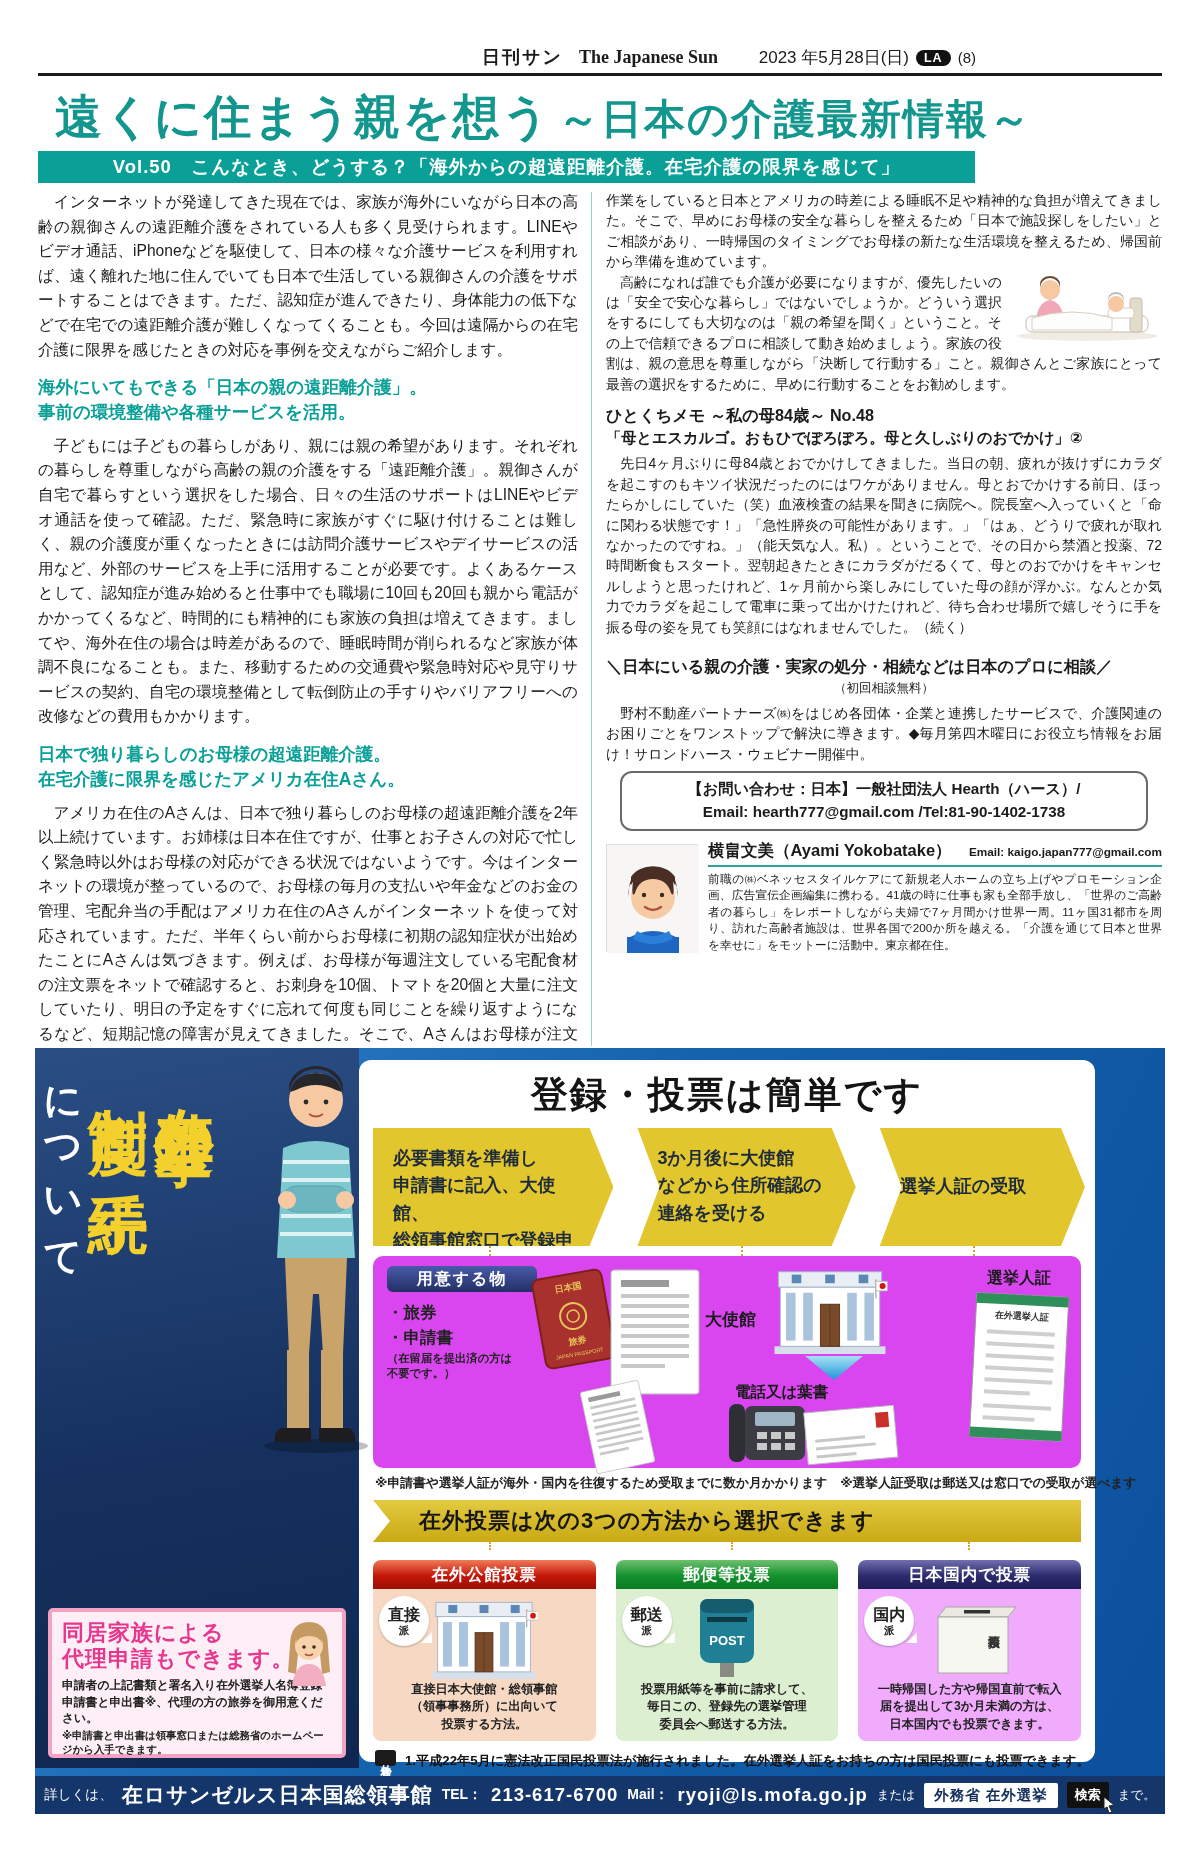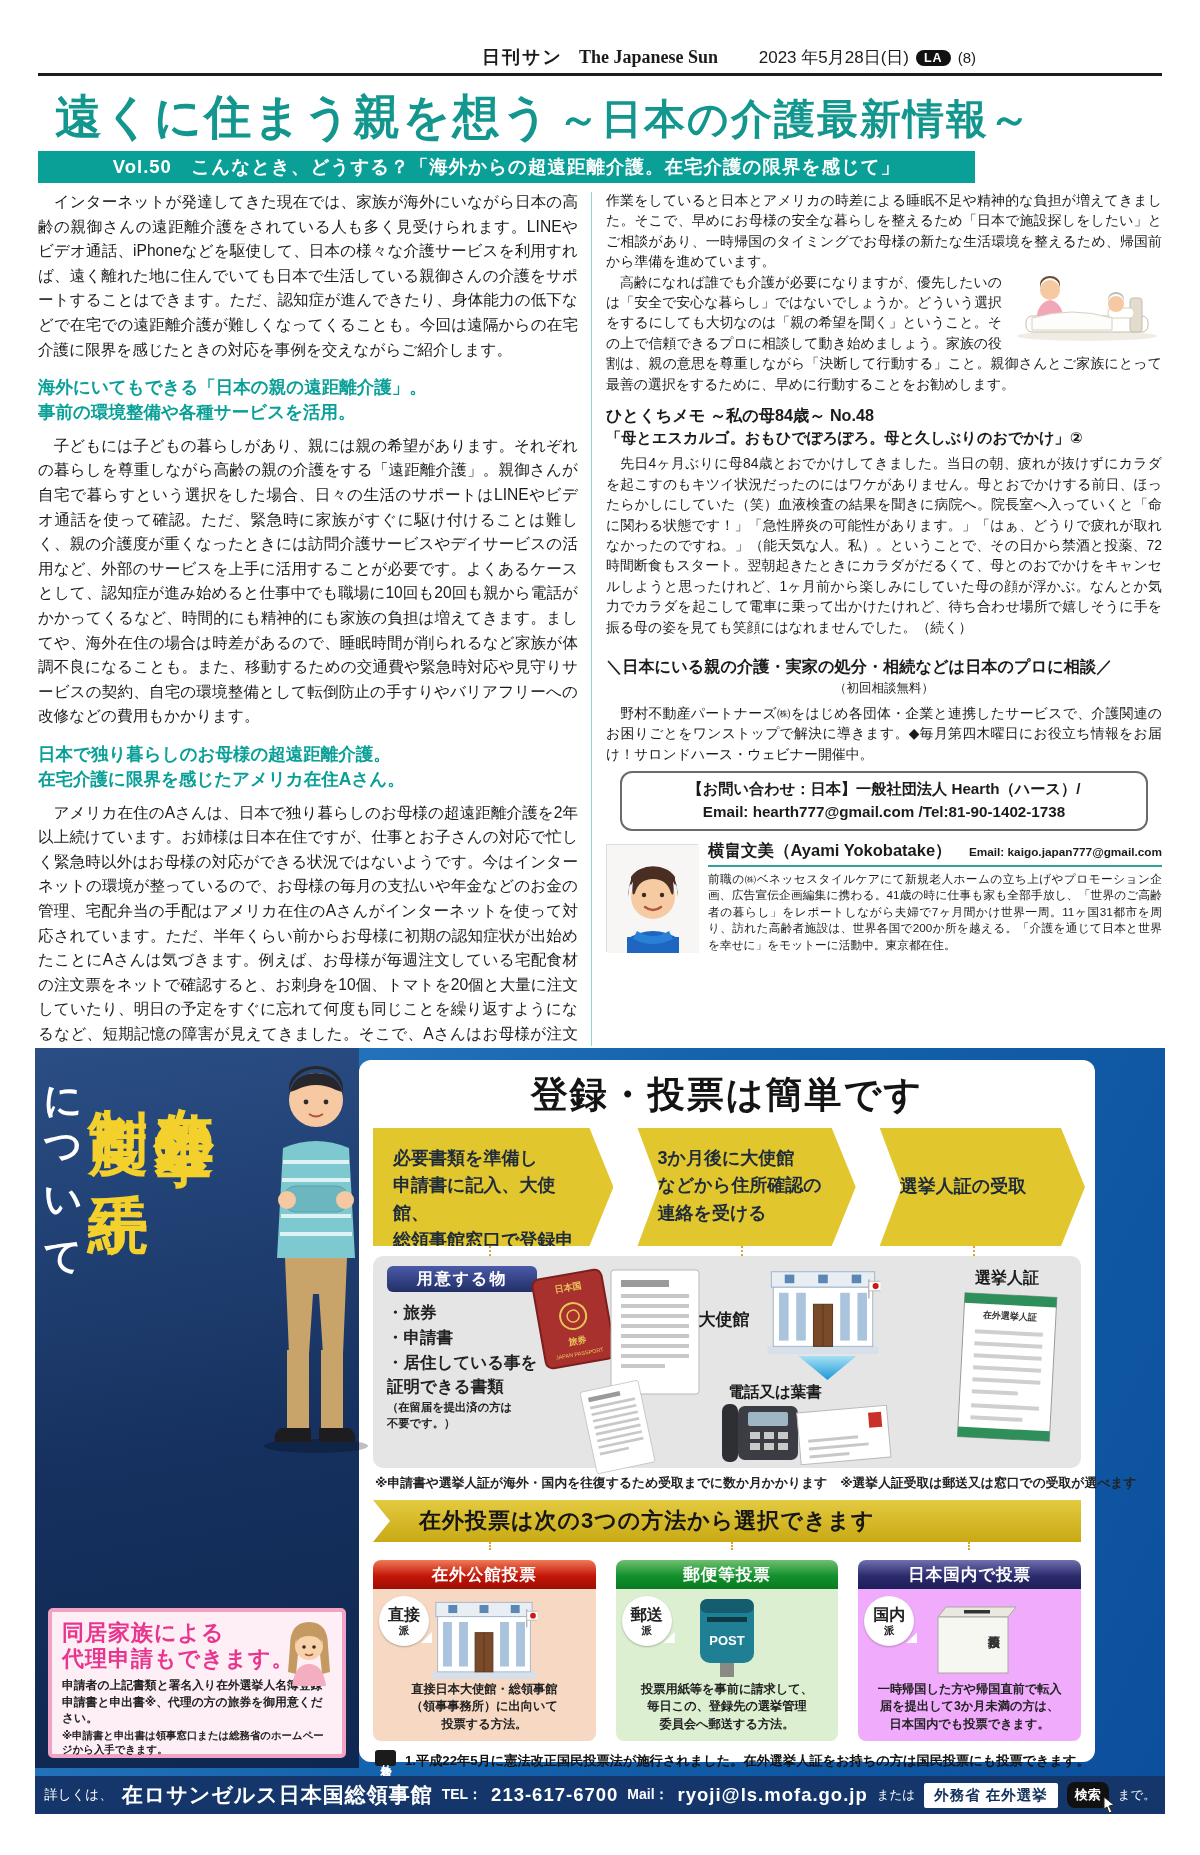--- a/index.html
+++ b/index.html
@@ -100,22 +100,22 @@
     white-space:pre-line; height:118px; padding:17px 26px 0 20px;
     clip-path:polygon(0 0, calc(100% - 24px) 0, 100% 50%, calc(100% - 24px) 100%, 0 100%, 22px 50%);
   }
   .step.first { clip-path:polygon(0 0, calc(100% - 24px) 0, 100% 50%, calc(100% - 24px) 100%, 0 100%); }
   .step.s1 { width:256px; }
   .step.s2 { width:232px; }
   .step.s3 { width:218px; display:flex; align-items:center; padding-top:0; }
   .dots-row { display:flex; height:10px; padding:0 10px; }
   .dot-seg { border-left:2px dotted #d9a52a; height:10px; }
   .prep-panel {
-    margin:0 14px; height:212px; background:#e5e5e5; border-radius:10px;
-    display:flex; padding:10px 22px 8px 14px; position:relative;
+    margin:0 14px; height:212px; background:#d946ef; border-radius:10px;
+    display:flex; padding:10px 10px 8px 14px; position:relative;
   }
   .zone1 { width:318px; position:relative; }
   .prep-badge {
     width:150px; height:26px; border-radius:6px; background:linear-gradient(#4a5aa8,#222f66);
     color:#fff; font-weight:800; font-size:16px; text-align:center; line-height:26px; letter-spacing:2px;
   }
   .prep-items { margin-top:8px; }
   .prep-item { font-size:16.5px; font-weight:800; line-height:1.5; white-space:pre-line; color:#222; }
   .prep-note { font-size:11.3px; font-weight:700; line-height:1.4; white-space:pre-line; color:#222; margin-top:1px; }
   .passport-ic { position:absolute; left:150px; top:6px; transform:rotate(-10deg); }
@@ -174,21 +174,21 @@
   .ad-footer {
     position:absolute; left:0; bottom:0; width:100%; height:38px; background:#14366b; z-index:5;
     display:flex; align-items:center; justify-content:center; gap:9px; color:#fff; white-space:nowrap;
   }
   .f-lead { font-size:13.5px; }
   .f-org  { font-size:21px; font-weight:900; letter-spacing:1px; }
   .f-label{ font-size:14px; font-weight:700; }
   .f-num  { font-size:18.5px; font-weight:800; letter-spacing:1px; }
   .f-or   { font-size:12.5px; }
   .f-search { background:#fff; color:#14315e; font-size:14.5px; font-weight:800; padding:3px 10px; border-radius:2px; letter-spacing:1px; }
-  .f-btn { position:relative; background:#111; color:#fff; font-size:13px; font-weight:800; padding:4px 8px; border-radius:8px; }
+  .f-btn { position:relative; background:#111; color:#fff; font-size:13px; font-weight:800; padding:4px 8px; border-radius:2px; }
   .f-cursor { position:absolute; right:-7px; bottom:-9px; }
   .f-tail { font-size:12.5px; }
 </style>
 </head>
 <body>
 
 <svg width="0" height="0" style="position:absolute">
   <defs>
     <symbol id="sym-embassy" viewBox="0 0 120 92">
       <rect x="2" y="84" width="116" height="8" fill="#d7e0ea"></rect>
@@ -404,22 +404,20 @@
         <div class="dot-seg" style="margin-left:250px"></div>
         <div class="dot-seg" style="margin-left:230px"></div>
       </div>
 
       <div class="prep-panel">
         <div class="zone1">
           <div class="prep-badge">用意する物</div>
           <div class="prep-items">
             <div class="prep-item">・旅券</div>
             <div class="prep-item">・申請書</div>
-            <div class="prep-item">・居住している事を
-証明できる書類</div>
             <div class="prep-note">（在留届を提出済の方は
 不要です。）</div>
           </div>
           <span class="passport-ic">
             <svg viewBox="0 0 74 94" width="74" height="94">
               <rect x="2" y="2" width="70" height="90" rx="7" fill="#a8312e" stroke="#7d1f1d" stroke-width="2"></rect>
               <text x="37" y="18" text-anchor="middle" font-size="9" fill="#e8c55a" font-weight="bold">日本国</text>
               <circle cx="37" cy="44" r="13" fill="none" stroke="#e8c55a" stroke-width="2"></circle>
               <circle cx="37" cy="44" r="6" fill="none" stroke="#e8c55a" stroke-width="1.5"></circle>
               <text x="37" y="72" text-anchor="middle" font-size="9" fill="#e8c55a" font-weight="bold">旅券</text>

